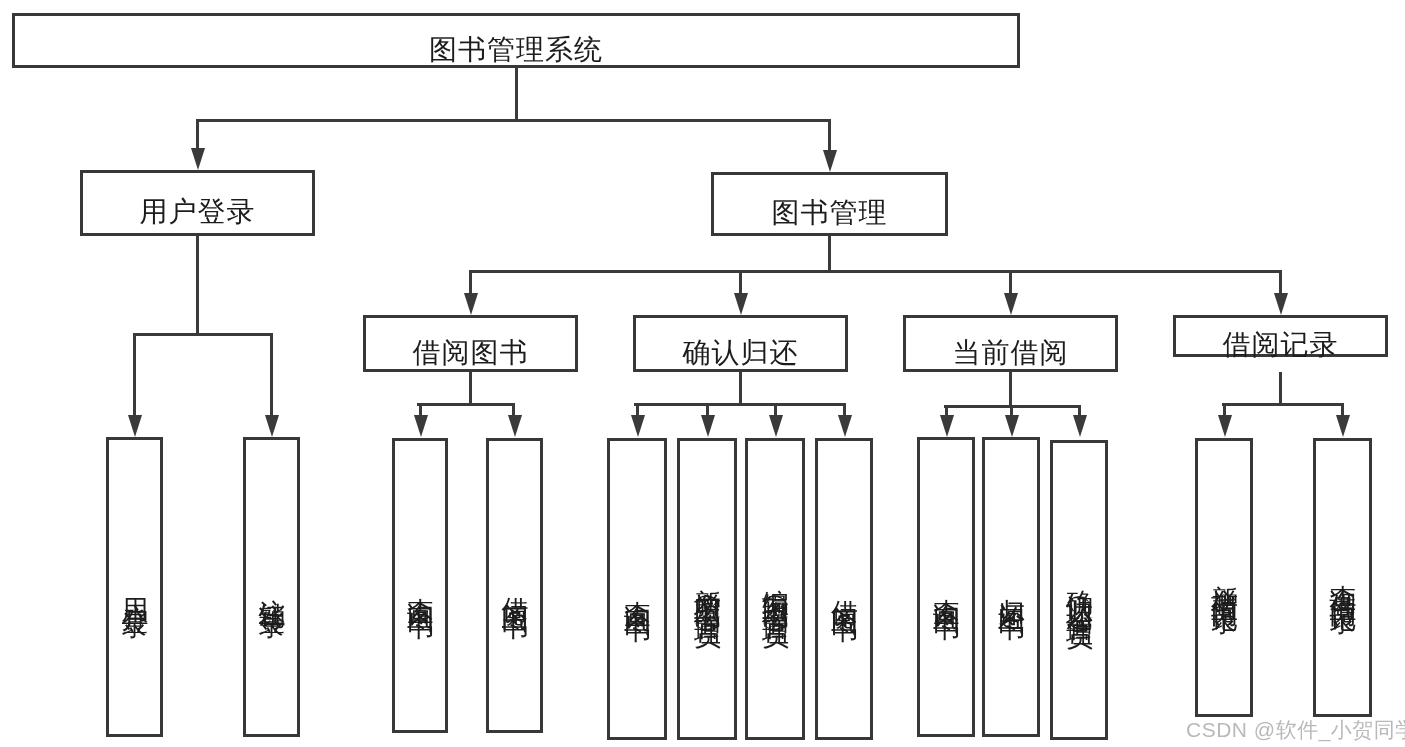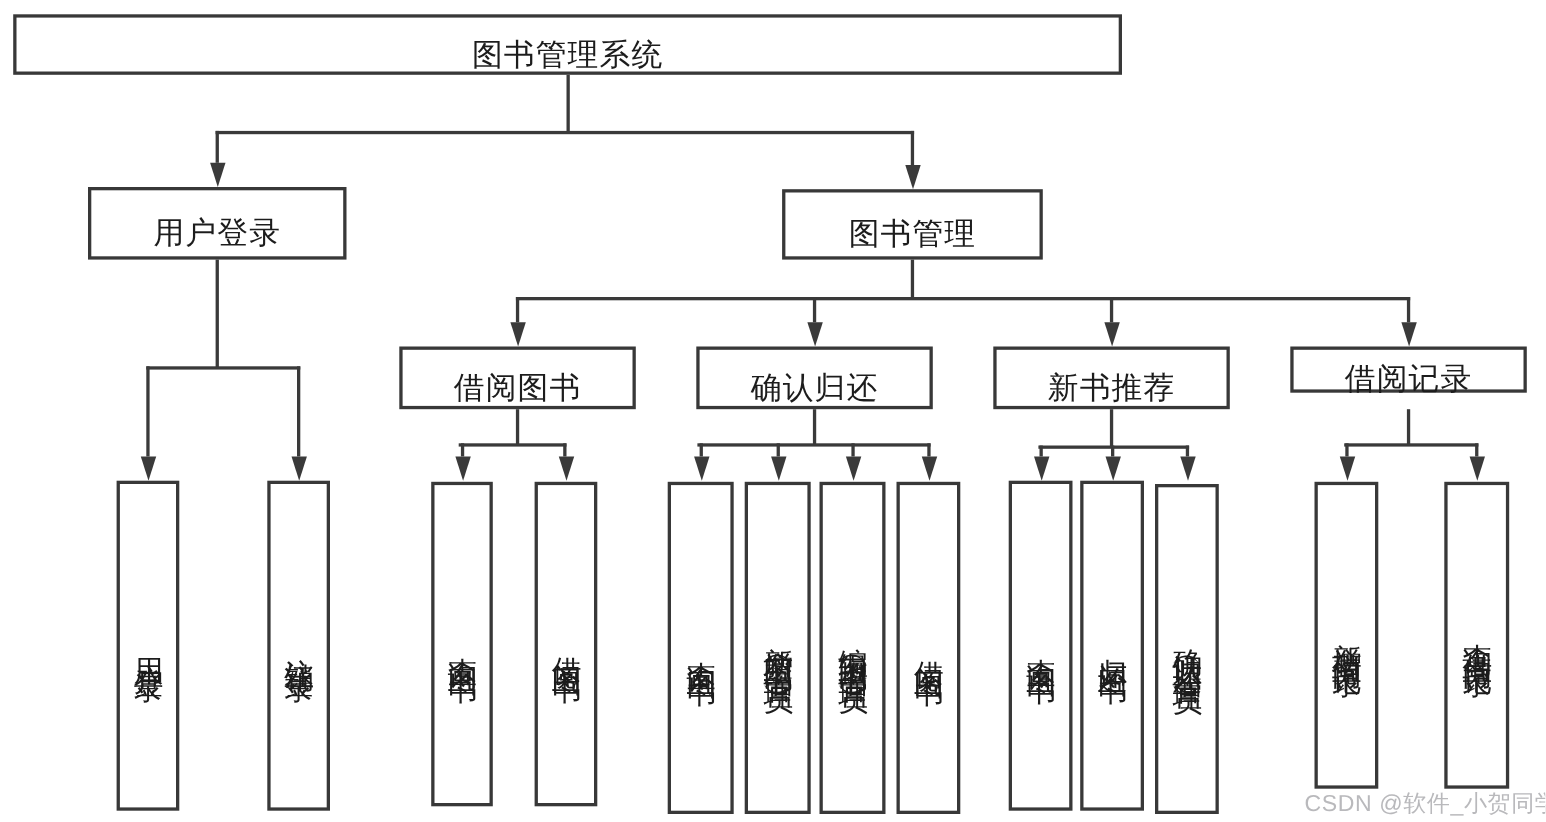--- a/index.html
+++ b/index.html
@@ -79,21 +79,21 @@
   <div class="vl" style="left:1279px;top:270px;width:3px;height:23px"></div>
   <div class="ah" style="left:1274px;top:293px"></div>
 
   <div class="box" style="left:363px;top:315px;width:215px;height:57px">
     <span>借阅图书</span>
   </div>
   <div class="box" style="left:633px;top:315px;width:215px;height:57px">
     <span>确认归还</span>
   </div>
   <div class="box" style="left:903px;top:315px;width:215px;height:57px">
-    <span>新书推荐</span>
+    <span>当前借阅</span>
   </div>
   <div class="box" style="left:1173px;top:315px;width:215px;height:42px">
     <span>借阅记录</span>
   </div>
 
   <div class="vl" style="left:469px;top:372px;width:3px;height:33px"></div>
   <div class="hl" style="left:417px;top:403px;width:98px;height:3px"></div>
   <div class="vl" style="left:419px;top:403px;width:3px;height:12px"></div>
   <div class="ah" style="left:414px;top:415px"></div>
   <div class="vl" style="left:512px;top:403px;width:3px;height:12px"></div>

